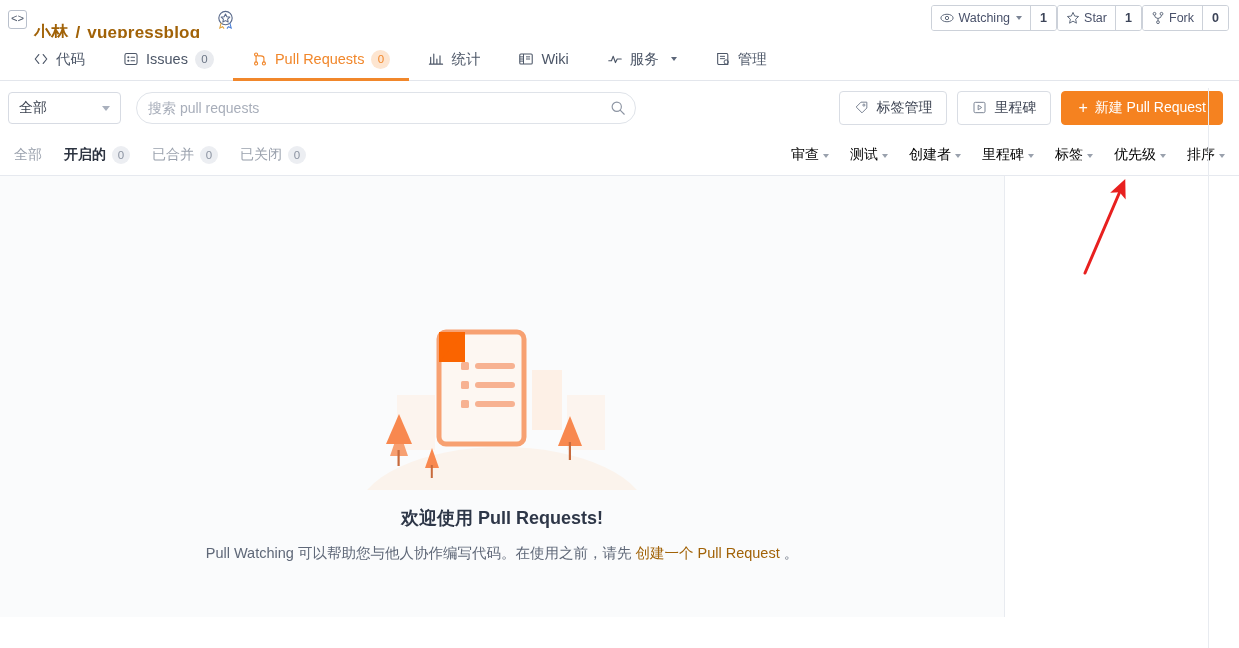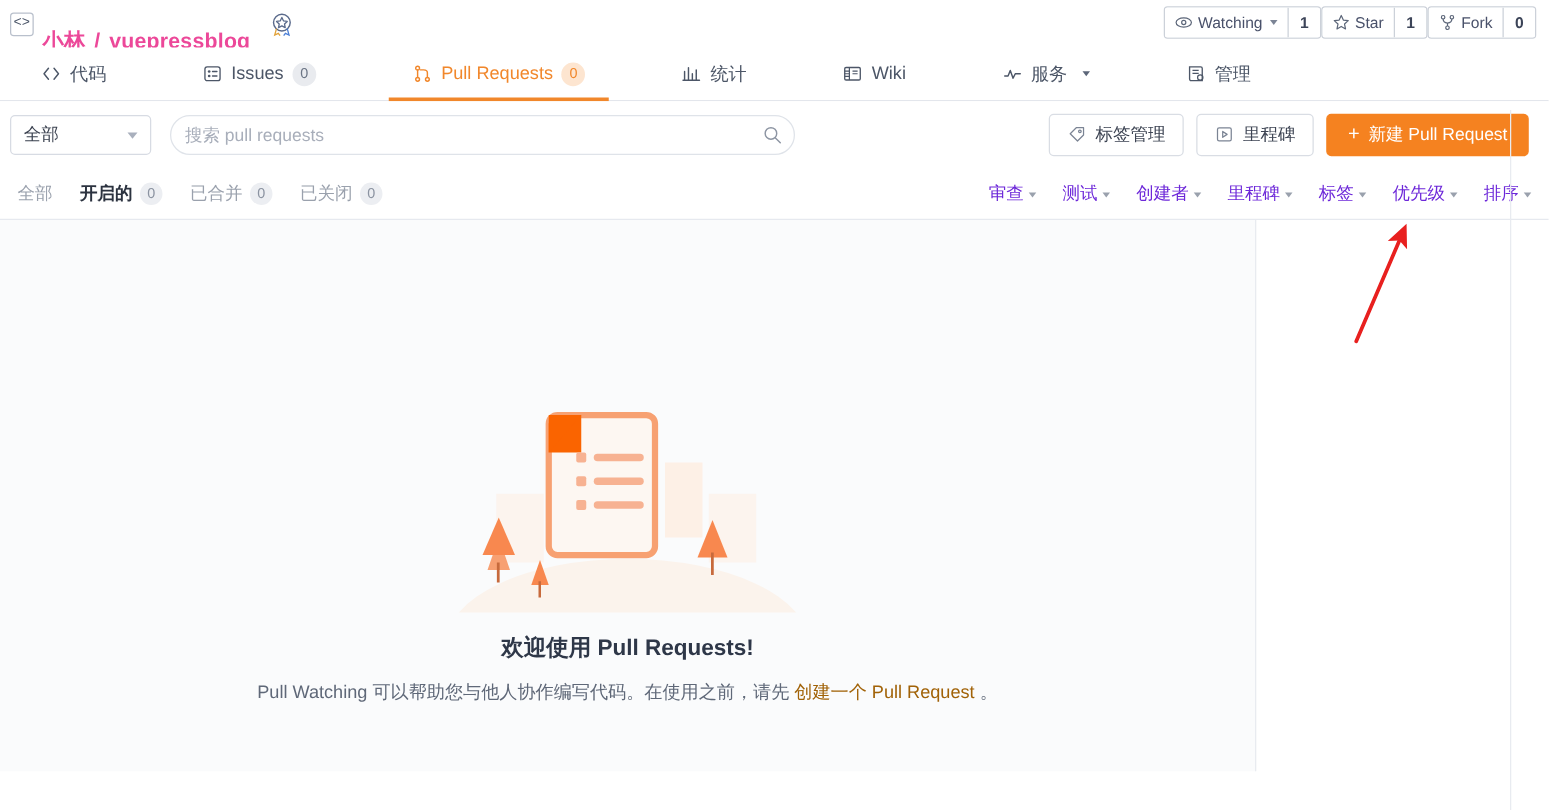--- a/index.html
+++ b/index.html
@@ -27,21 +27,21 @@
     border: 1px solid #b9c0cc;
     border-radius: 3px;
     display: flex; align-items: center; justify-content: center;
     color: #4a5568;
     font-size: 11px; line-height: 1;
     font-family: "Liberation Mono", "DejaVu Sans Mono", monospace;
   }
   .repo-name {
     font-size: 17px;
     font-weight: bold;
-    color: #ec4899;
+    color: #a16207;
     letter-spacing: .2px;
     white-space: nowrap;
     margin-top: 27px;
   }
   .badge-icon { margin-left: 8px; display: flex; align-items: center; }
 
   .header-actions {
     position: absolute; right: 10px; top: 5px;
     display: flex; align-items: center; gap: 0;
   }
@@ -81,21 +81,20 @@
 
   
   .nav-tabs {
     position: relative;
     height: 43px;
     display: flex;
     align-items: stretch;
     padding-left: 14px;
     border-bottom: 1px solid #e3e6ec;
     background: #fff;
-    gap: 39px;
   }
   .nav-tab {
     display: flex; align-items: center; gap: 7px;
     padding: 0 19px;
     font-size: 14.5px;
     color: #4c5667;
     position: relative;
     cursor: pointer;
     white-space: nowrap;
   }
@@ -229,21 +228,21 @@
     font-size: 11.5px; font-weight: normal;
     padding: 0 5px;
   }
   .filter-right {
     position: absolute; right: 14px; top: 0; bottom: 0;
     display: flex; align-items: center; gap: 21px;
   }
   .dd-item {
     display: flex; align-items: center; gap: 4px;
     font-size: 14px;
-    color: #6d28d9;
+    color: #000000;
     cursor: pointer;
     white-space: nowrap;
   }
   .dd-caret {
     width: 0; height: 0;
     border-left: 3.5px solid transparent;
     border-right: 3.5px solid transparent;
     border-top: 4.5px solid #9aa1ad;
     margin-top: 2px;
   }

